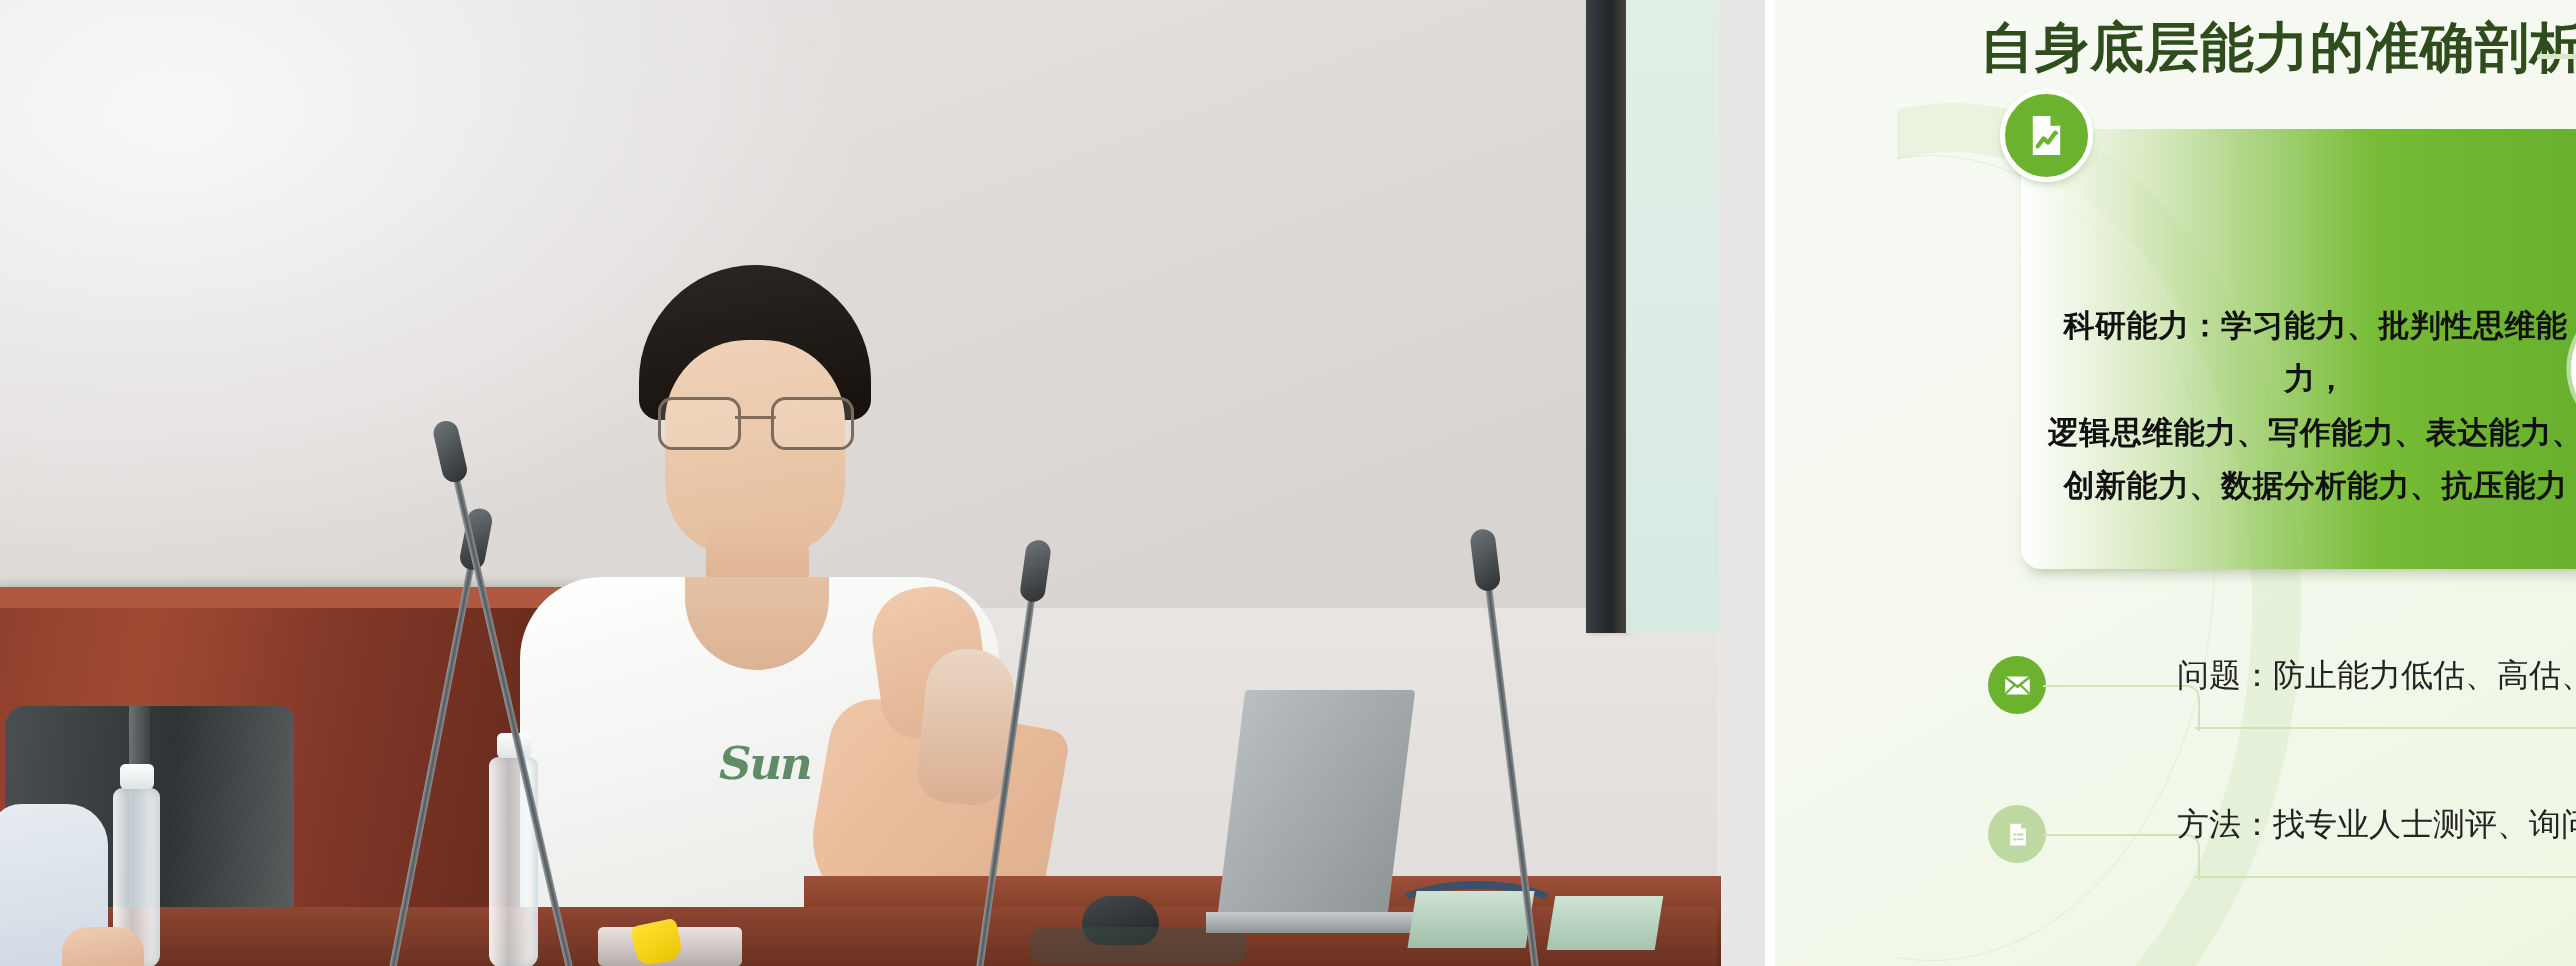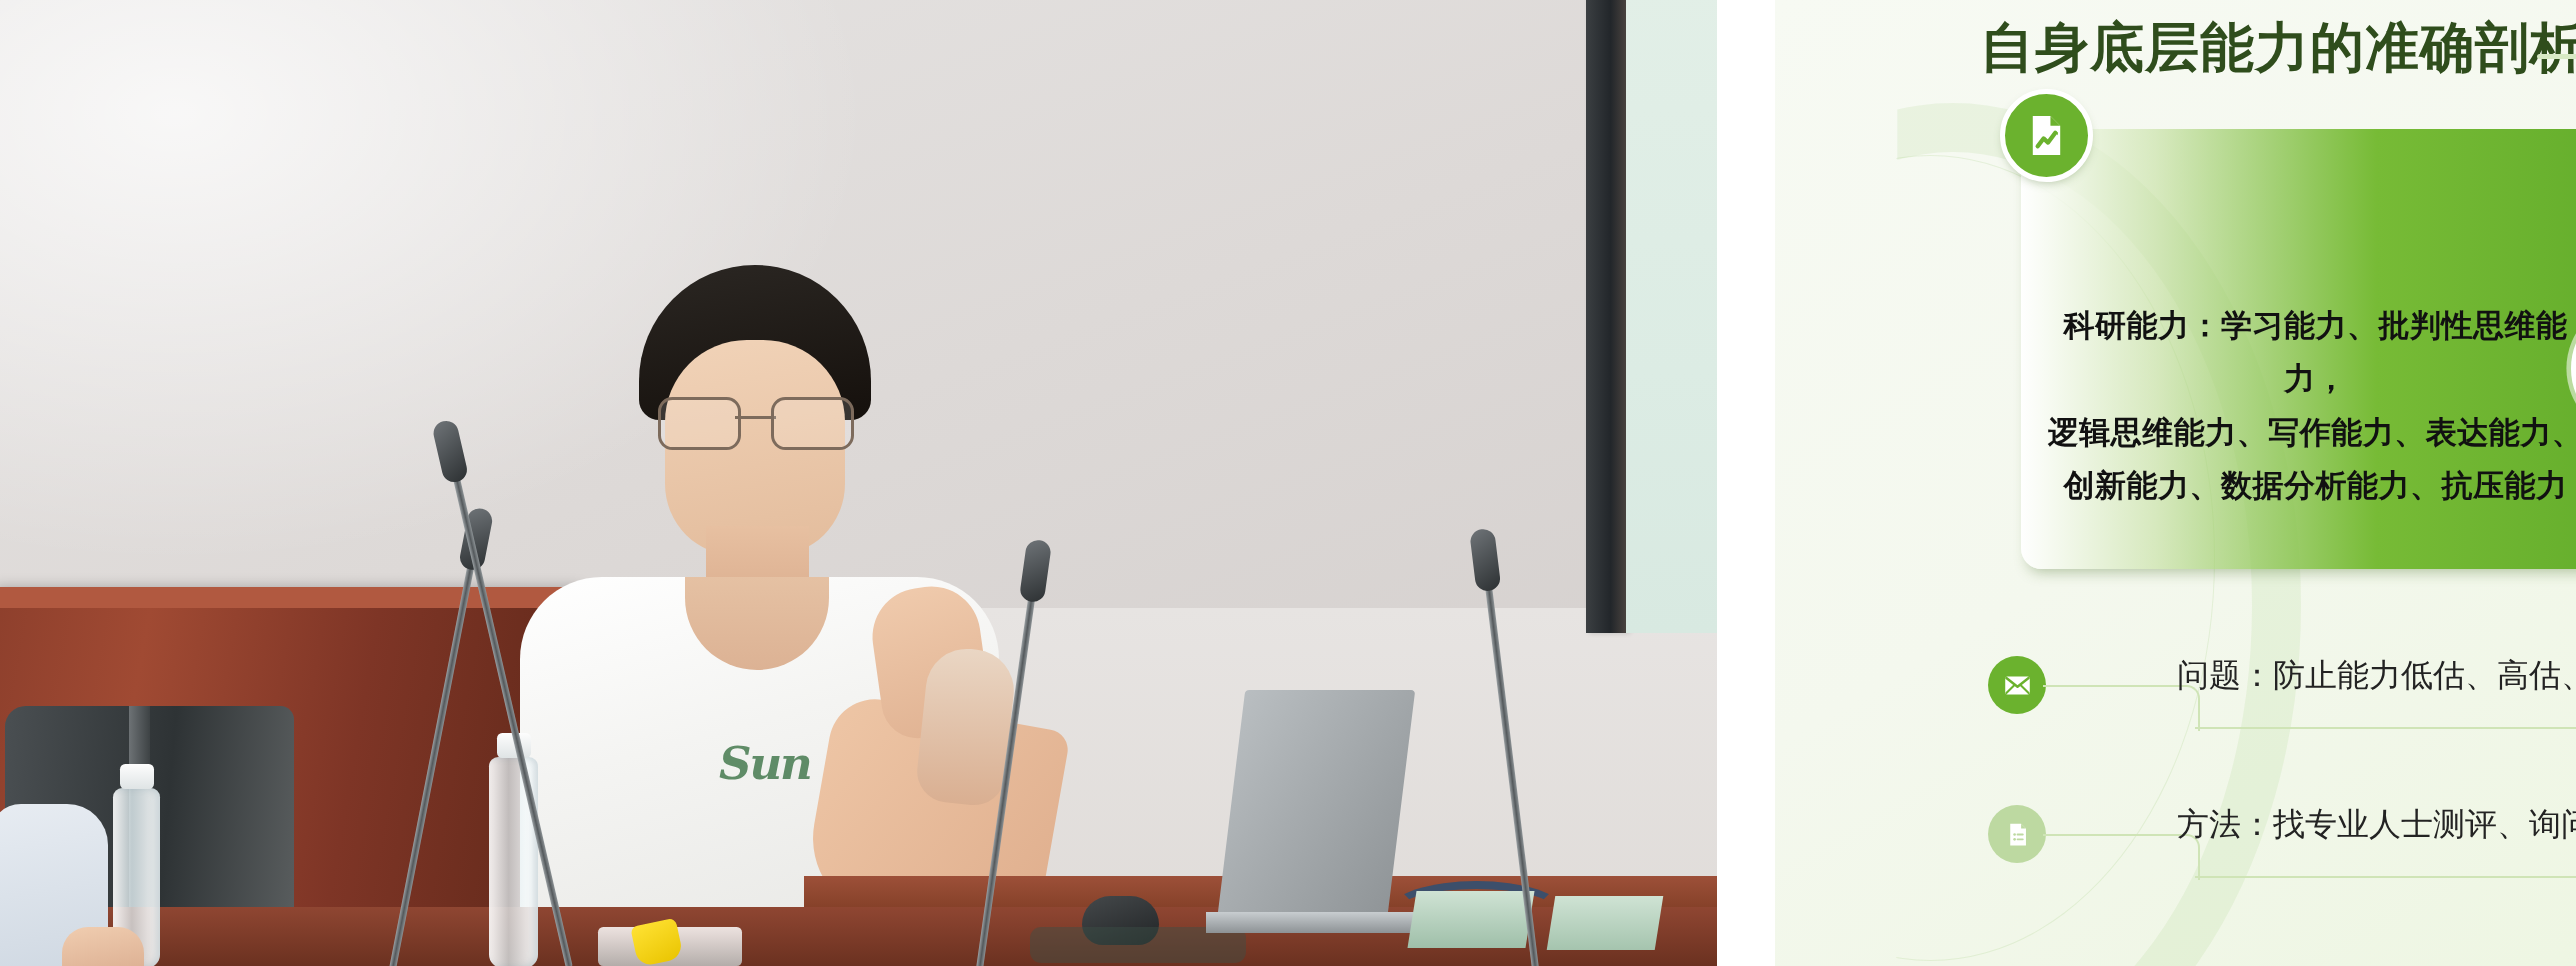--- a/index.html
+++ b/index.html
@@ -8,21 +8,21 @@
   .screen{
     position:relative;
     width:3493px;height:967px;
     background:#ffffff;
     overflow:hidden;
   }
 
   
   .photo-panel{
     position:absolute;left:0;top:0;width:1717px;height:967px;
-    overflow:hidden;background:#e9e7e6;
+    overflow:hidden;background:#e9e7e6;padding-left:48px;
   }
   .ph-wall{
     position:absolute;left:0;top:0;width:1717px;height:967px;
     background:linear-gradient(160deg,#e6e4e3 0%,#ddd9d7 45%,#d2cdcb 100%);
   }
   .ph-wall-hi{
     position:absolute;left:0;top:0;width:876px;height:567px;
     background:radial-gradient(ellipse at 20% 20%,rgba(255,255,255,.75),rgba(255,255,255,0) 70%);
   }
   

